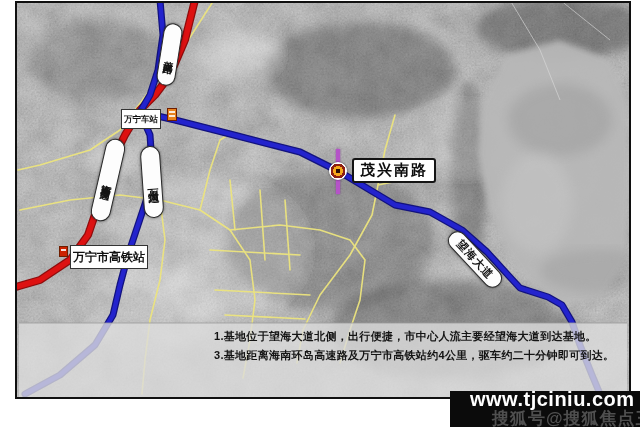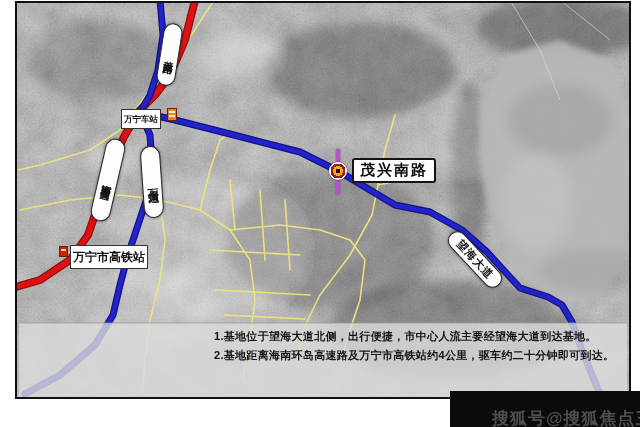--- a/index.html
+++ b/index.html
@@ -171,18 +171,19 @@
   <div class="sticon" style="left:59px;top:246px;width:9px;height:11px;background:#cc2200;">
       <i></i>
     </div>
   <div class="stlabel" style="left:70px;top:245px;font-size:12px;">万宁市高铁站</div>
 
   <div id="proj-bar"></div>
   <div id="proj-circle"></div>
   <div id="proj-label">茂兴南路</div>
 
   <div class="info-line" style="top:329px;text-align:center;">1.基地位于望海大道北侧，出行便捷，市中心人流主要经望海大道到达基地。</div>
-  <div class="info-line" style="top:348px;">2.基地距离海南环岛高速路及万宁市高铁站约4公里，驱车约二十分钟即可到达。</div>
+  <div class="info-line" style="top:348px;">3.基地距离海南环岛高速路及万宁市高铁站约4公里，驱车约二十分钟即可到达。</div>
 
   <div id="wm-band"></div>
+  <div id="wm-url">www.tjciniu.com</div>
   <div id="wm-credit">搜狐号@搜狐焦点三亚站</div>
 
 </div>
 
 </body></html>

